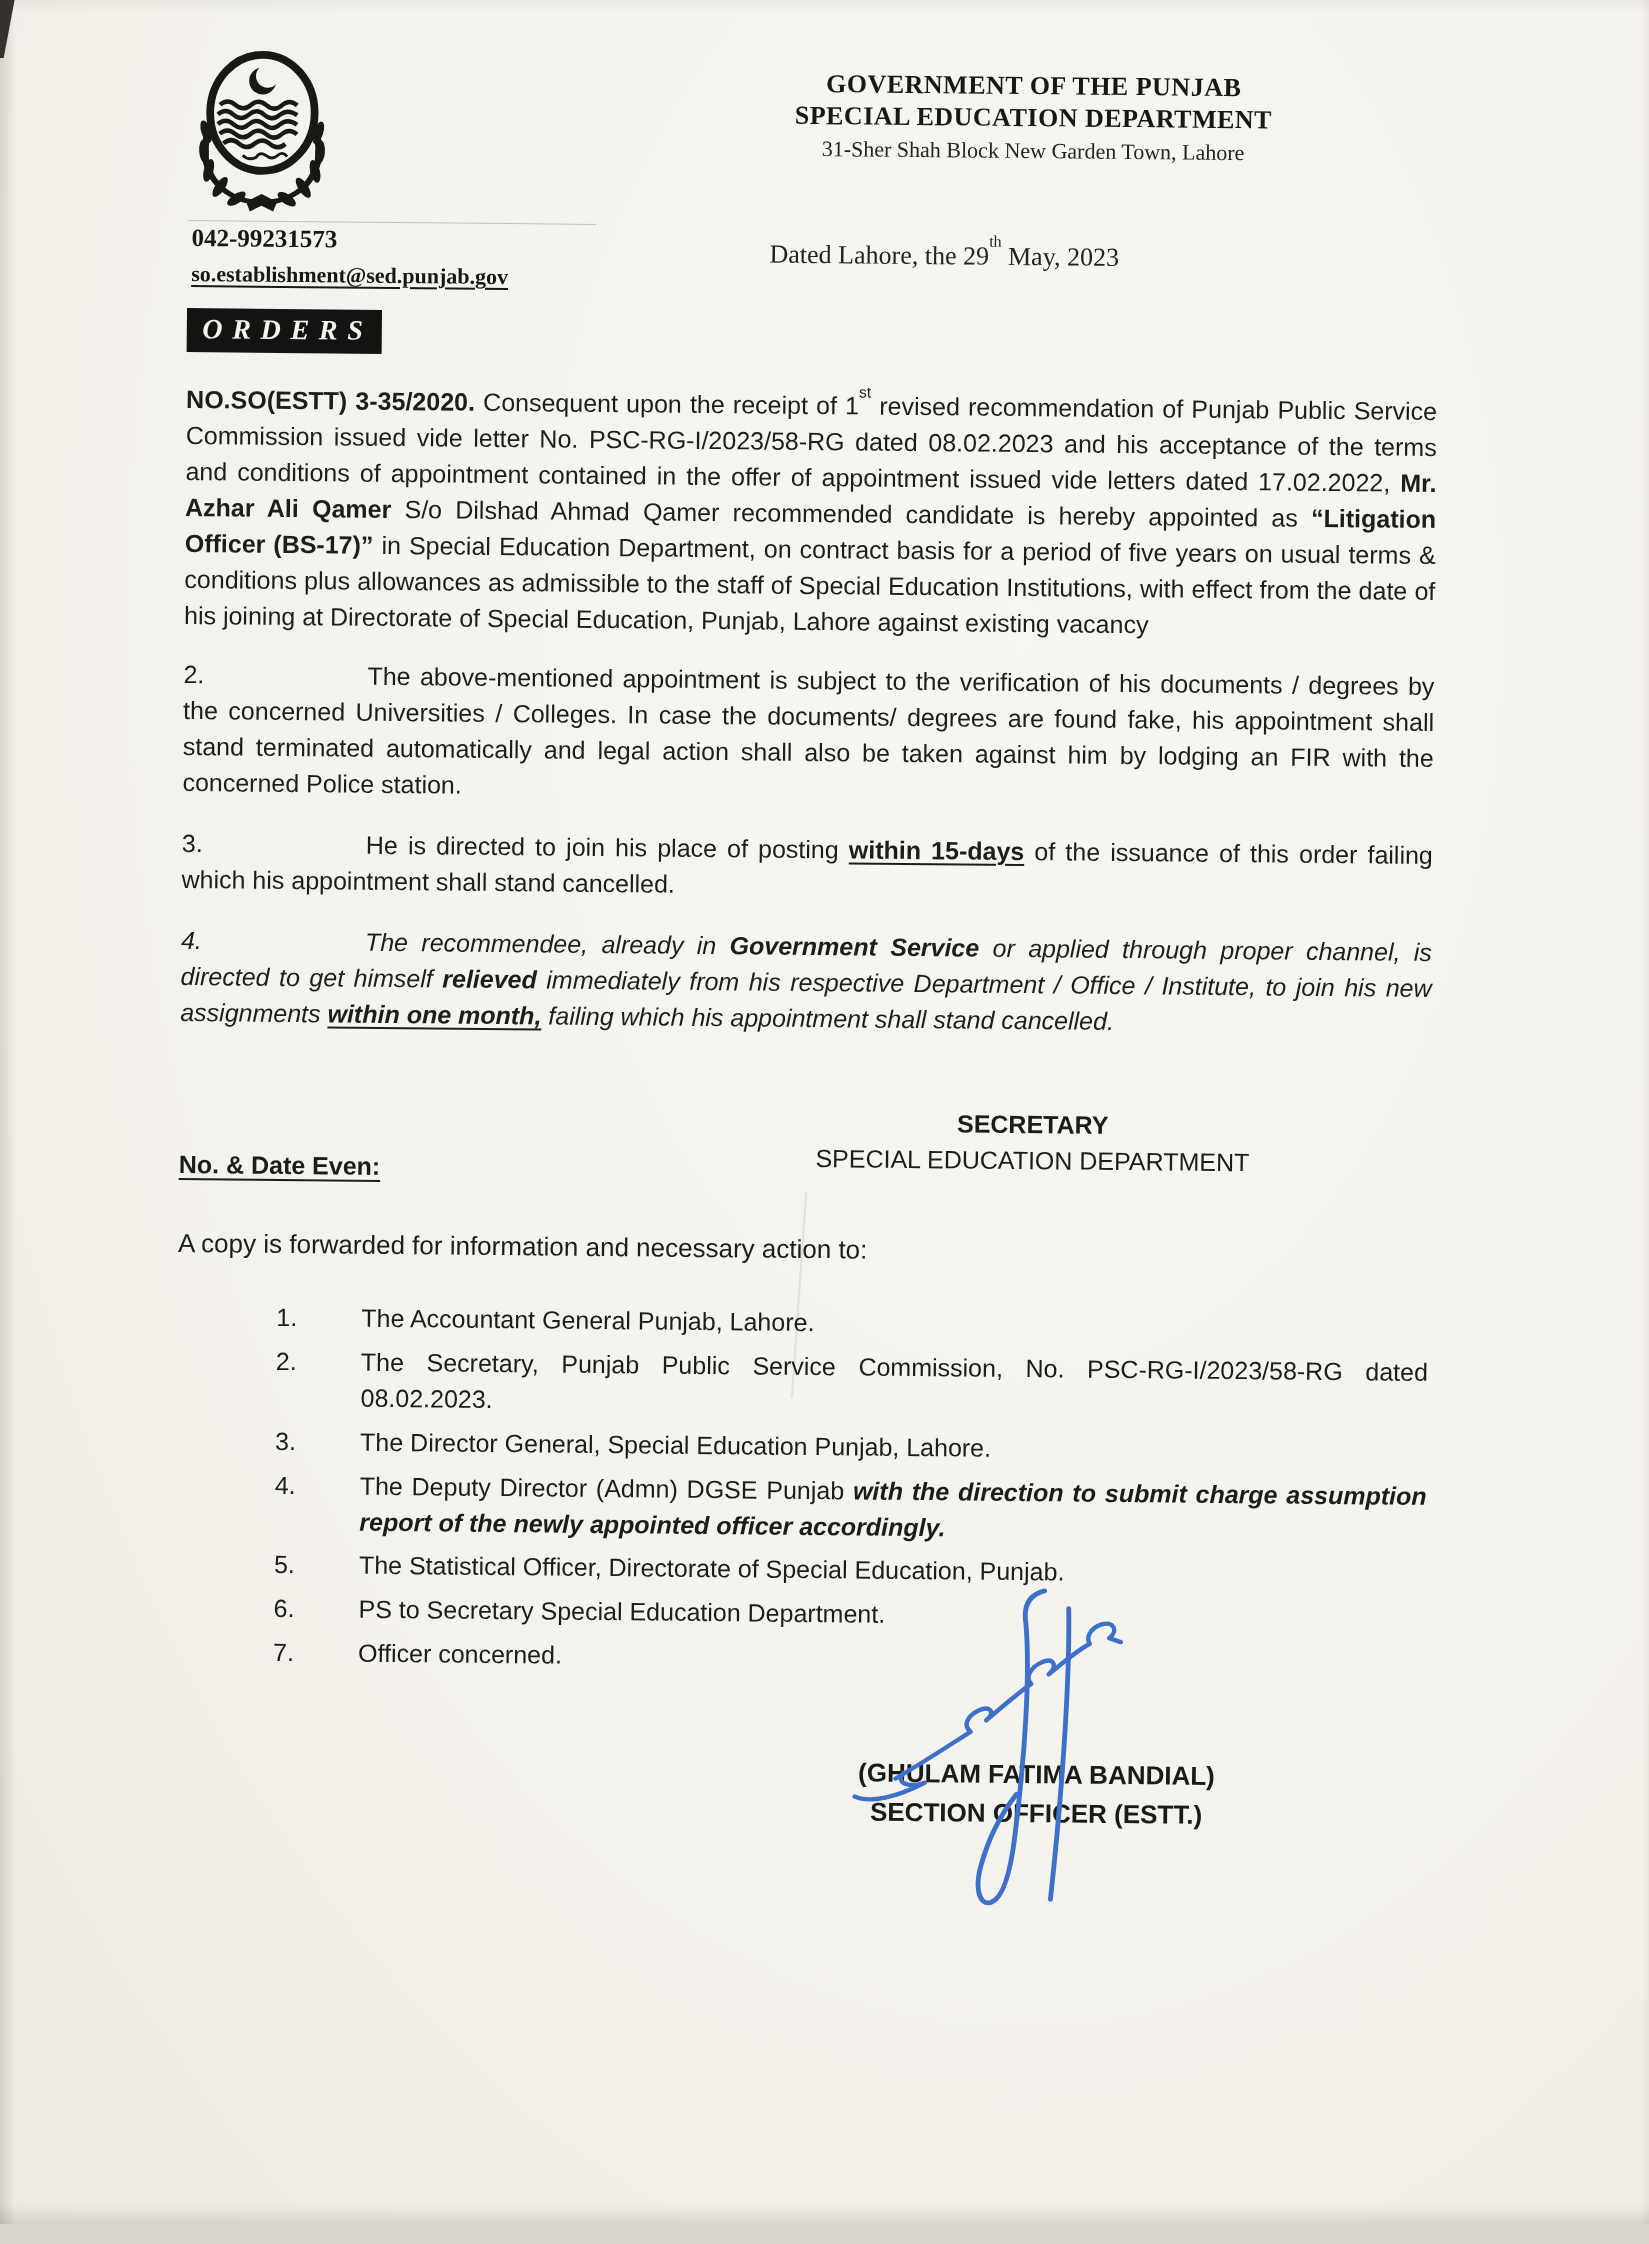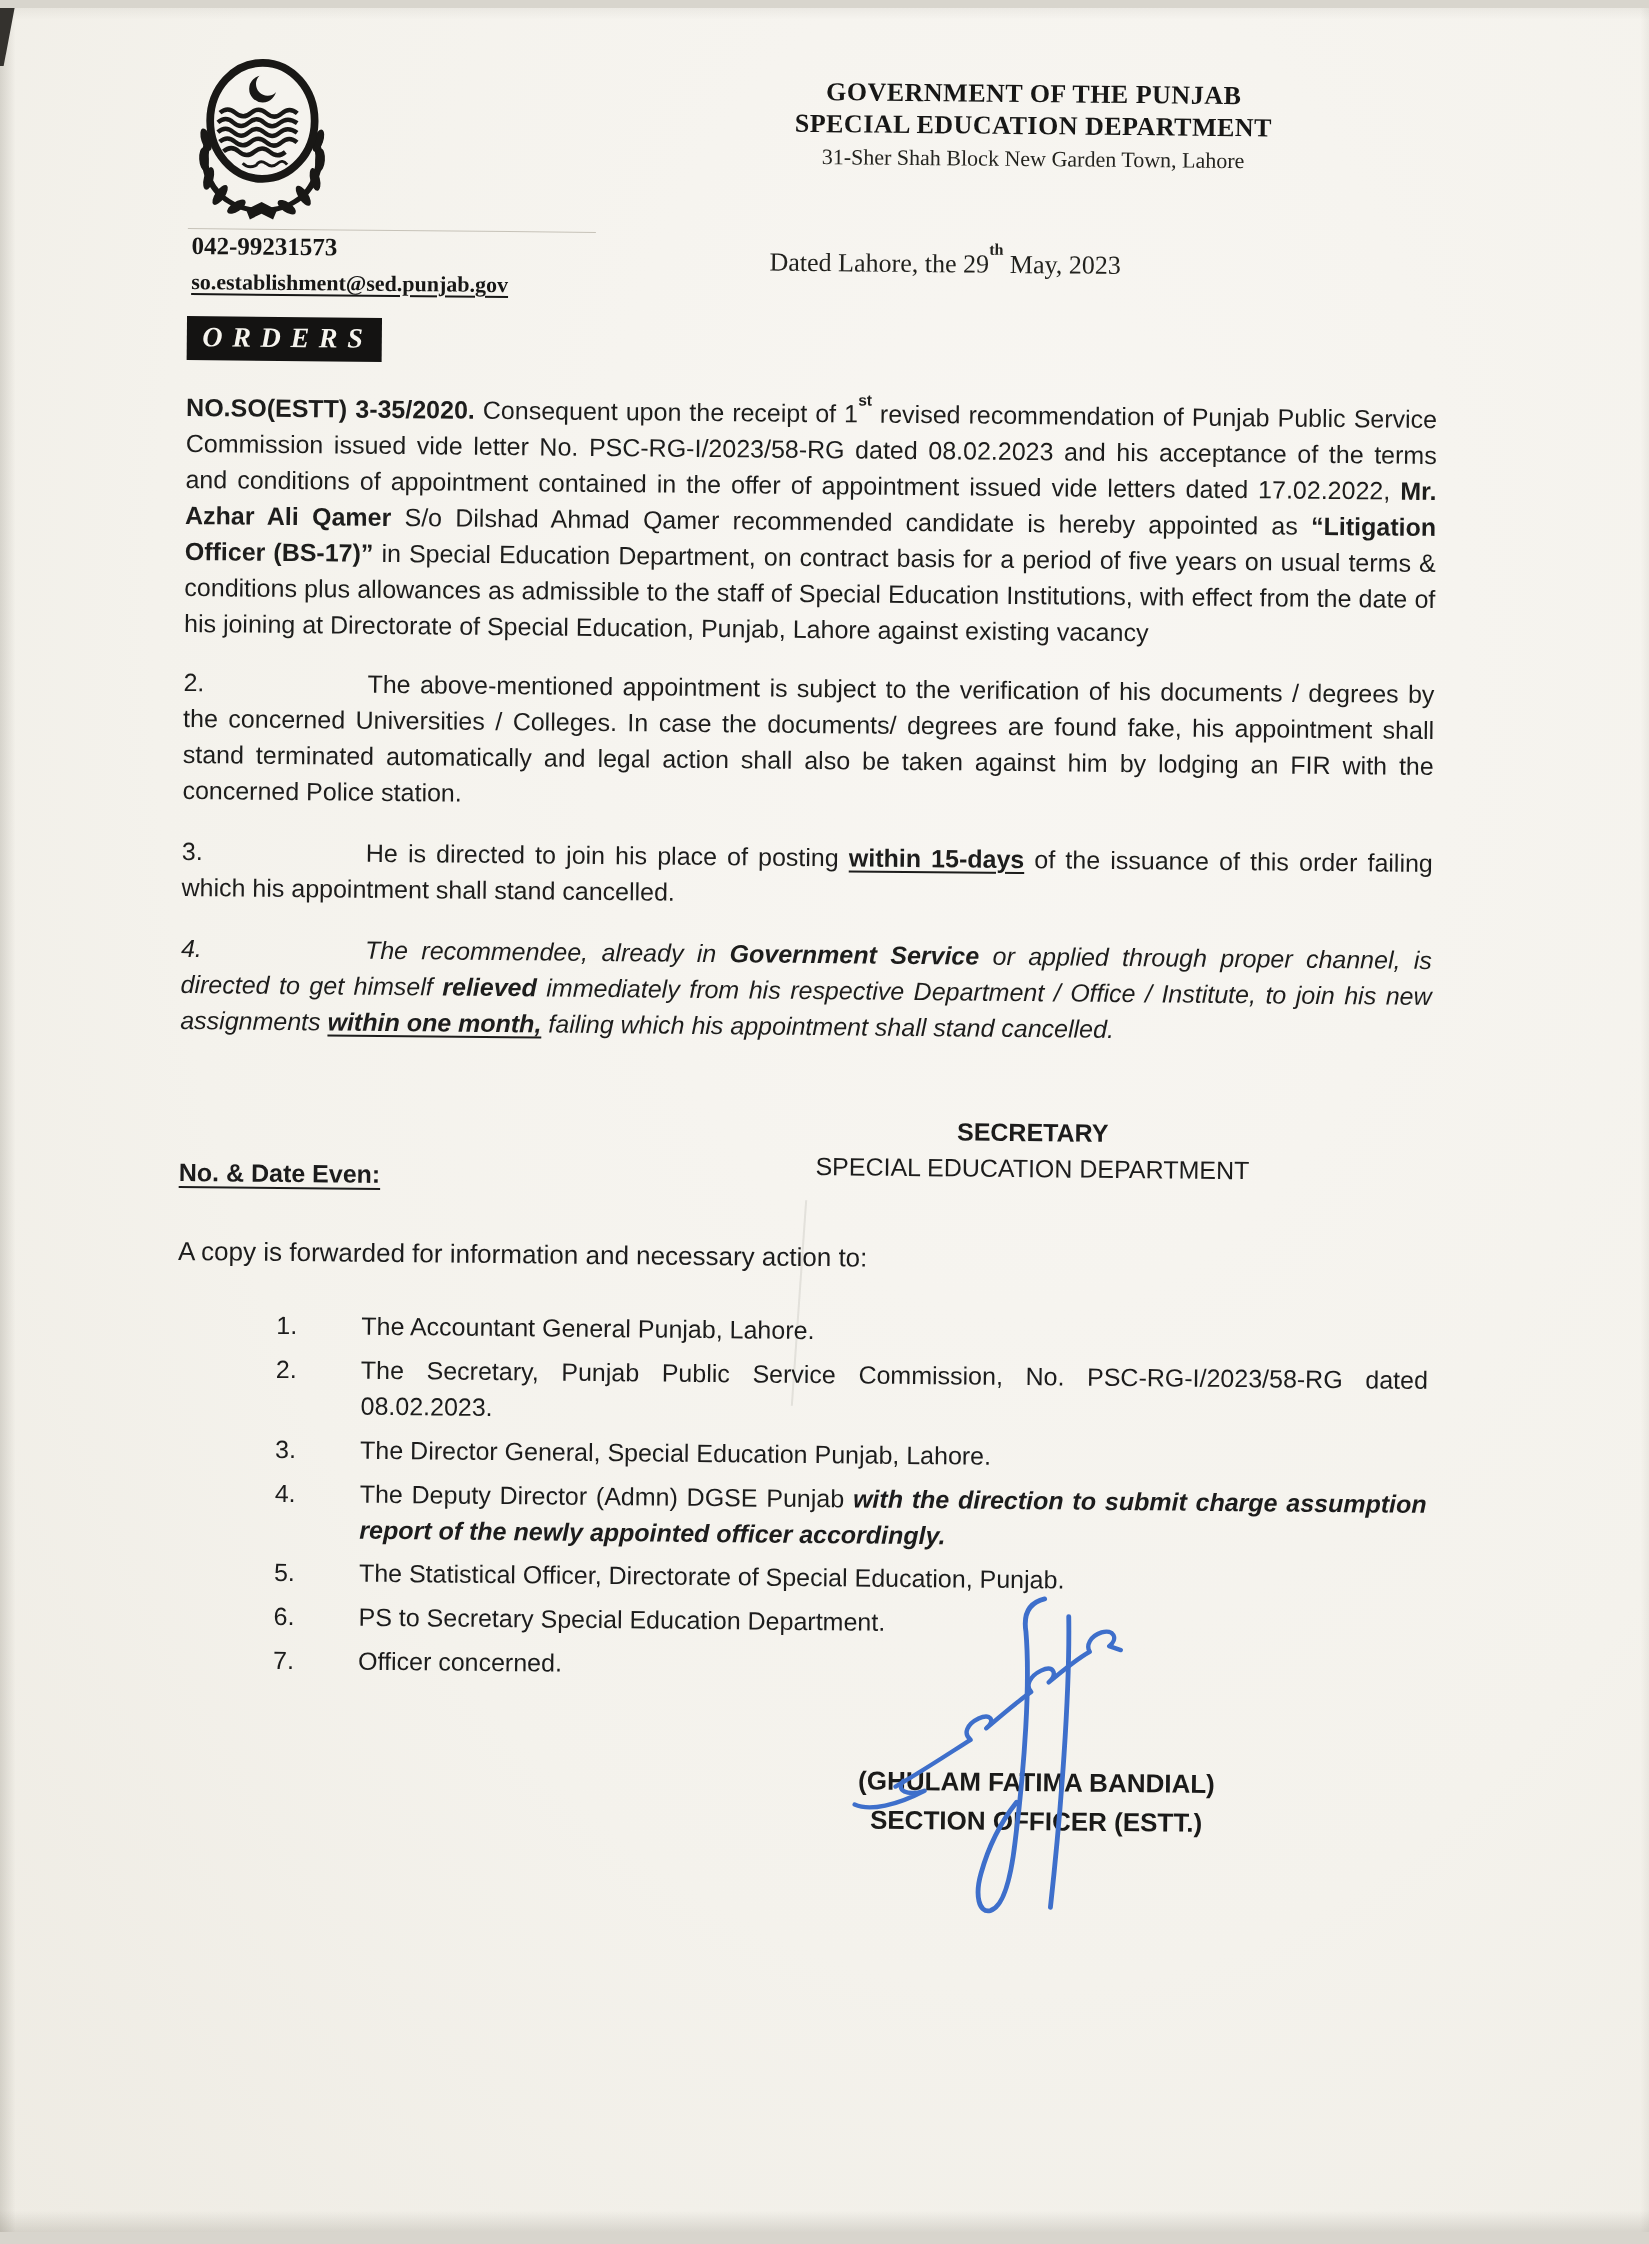--- a/index.html
+++ b/index.html
@@ -1,19 +1,19 @@
 <!DOCTYPE html>
 <html><head>
 <meta charset="utf-8">
 <style>
   html,body{margin:0;padding:0;background:#d8d5cd;}
   .page{
     position:relative;
     width:1650px;height:2224px;
-    margin:8px auto;
+    margin:0 auto;
     overflow:hidden;
     background-color:#f5f3ee;
     background-image:
       linear-gradient(90deg, rgba(100,95,82,0.20) 0, rgba(100,95,82,0) 15.5px),
       linear-gradient(270deg, rgba(100,95,82,0.08) 0, rgba(100,95,82,0) 9.7px),
       linear-gradient(0deg, rgba(100,95,82,0.18) 0, rgba(100,95,82,0) 21.3px),
       linear-gradient(180deg, rgba(100,95,82,0.07) 0, rgba(100,95,82,0) 11.6px),
       radial-gradient(ellipse at 62% 28%, #f8f6f2 0%, #f4f2ec 60%, #eeebe3 100%);
     font-family:"Liberation Sans", sans-serif;
     color:#1c1c1c;
@@ -71,21 +71,21 @@
   .para .pnum{position:absolute;left:0;top:0;}
   .para .pbody{display:block;}
   .para.indent .pbody{text-indent:184px;}
   .p1{margin-top:29px;}
   .p2{margin-top:23px;}
   .p3{margin-top:25px;}
   .p4{margin-top:25px;font-style:italic;}
   .b{font-weight:bold;}
   .i{font-style:italic;}
   .u{text-decoration:underline;text-underline-offset:3.9px;text-decoration-thickness:1.9px;}
-  sup{font-size:62%;line-height:0;position:relative;top:-0.5em;font-weight:bold;}
+  sup{font-size:62%;line-height:0;position:relative;top:-0.5em;}
   
   .secretary-block{margin-top:68px;margin-left:582px;width:543px;text-align:center;font-size:25px;line-height:36px;}
   .secretary-title{font-weight:bold;}
   
   .even-label{
     margin-top:-19.4px;font-weight:bold;font-size:25px;
     text-decoration:underline;text-underline-offset:4.9px;text-decoration-thickness:1.9px;
     width:max-content;
   }
   .forward-line{margin-top:49px;font-size:26px;}

